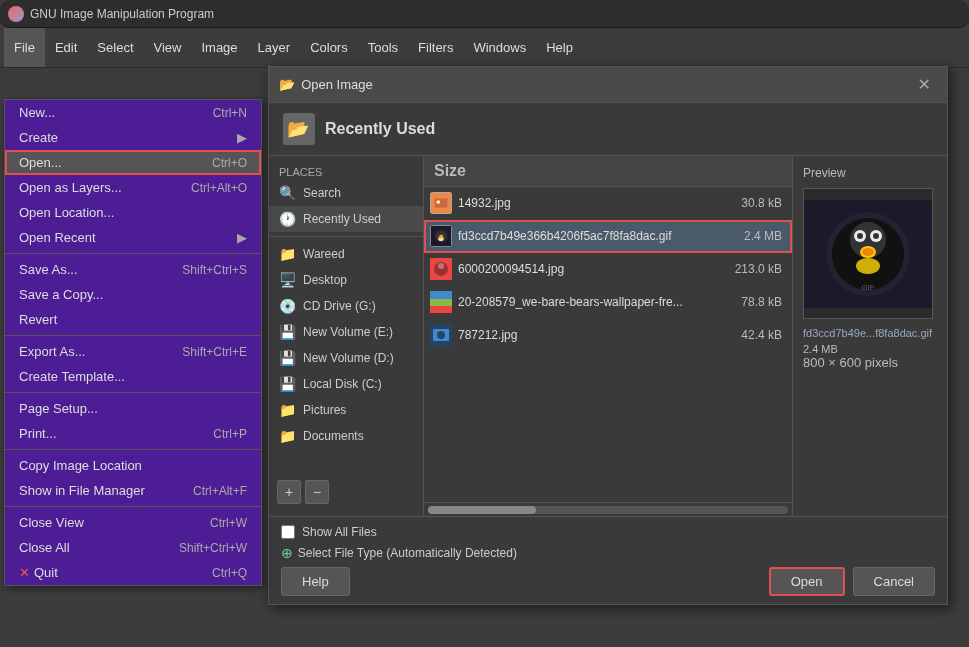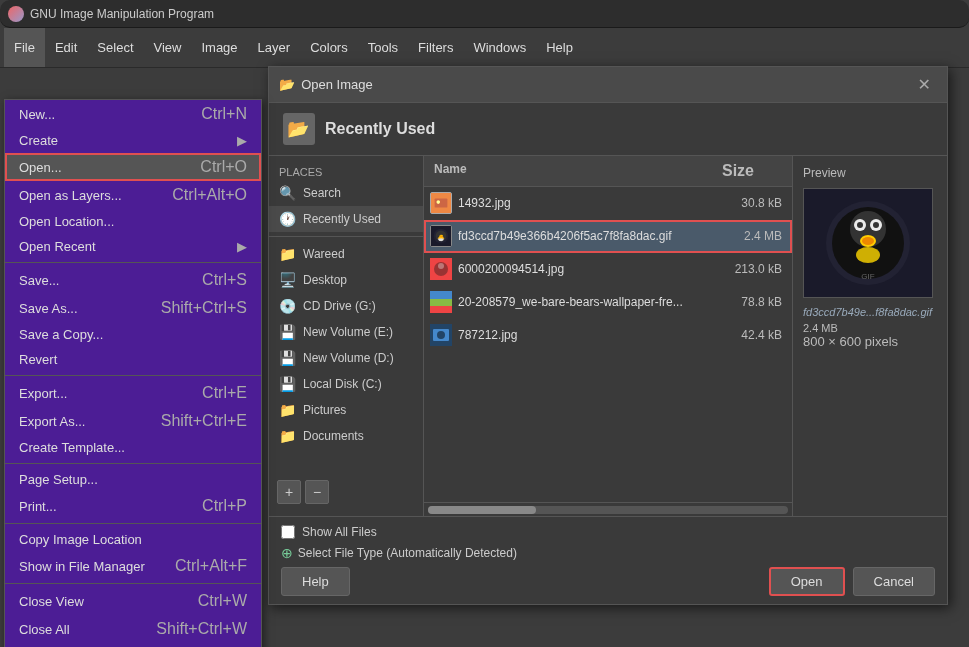--- a/index.html
+++ b/index.html
@@ -78,21 +78,21 @@
       font-size: 13px;
       position: relative;
     }
     .dropdown-item.highlighted {
       background: #555;
       outline: 2px solid #e05050;
       outline-offset: -2px;
     }
     .dropdown-item .shortcut {
       color: #aaa;
-      font-size: 16px;
+      font-size: 12px;
     }
     .dropdown-item .arrow {
       color: #aaa;
     }
     .dropdown-separator {
       height: 1px;
       background: #555;
       margin: 3px 0;
     }
 
@@ -296,34 +296,33 @@
       flex-direction: column;
       padding: 10px;
     }
     .preview-title {
       color: #bbb;
       font-size: 12px;
       margin-bottom: 8px;
     }
     .preview-image {
       width: 130px;
-      height: 110px;
+      height: 131px;
       background: #2a2a2a;
       border: 1px solid #555;
       display: flex;
       align-items: center;
       justify-content: center;
       overflow: hidden;
     }
     .preview-filename {
       color: #9ab;
       font-size: 11px;
       margin-top: 8px;
       word-break: break-all;
-      font-style: italic;
     }
     .preview-filesize {
       color: #bbb;
       font-size: 11px;
       margin-top: 4px;
     }
     .preview-dimensions {
       color: #bbb;
       font-size: 13px;
     }
@@ -433,38 +432,30 @@
   </div>
   <div class="dropdown-item">
     <span>Open Location...</span>
   </div>
   <div class="dropdown-item">
     <span>Open Recent</span>
     <span class="arrow">▶</span>
   </div>
   <div class="dropdown-separator"></div>
   <div class="dropdown-item">
-    <span>Save...</span>
-    <span class="shortcut">Ctrl+S</span>
-  </div>
-  <div class="dropdown-item">
     <span>Save As...</span>
     <span class="shortcut">Shift+Ctrl+S</span>
   </div>
   <div class="dropdown-item">
     <span>Save a Copy...</span>
   </div>
   <div class="dropdown-item">
     <span>Revert</span>
   </div>
   <div class="dropdown-separator"></div>
-  <div class="dropdown-item">
-    <span>Export...</span>
-    <span class="shortcut">Ctrl+E</span>
-  </div>
   <div class="dropdown-item">
     <span>Export As...</span>
     <span class="shortcut">Shift+Ctrl+E</span>
   </div>
   <div class="dropdown-item">
     <span>Create Template...</span>
   </div>
   <div class="dropdown-separator"></div>
   <div class="dropdown-item">
     <span>Page Setup...</span>
@@ -566,21 +557,20 @@
 
         <div style="flex:1"></div>
         <div class="places-actions">
           <div class="places-action-btn">+</div>
           <div class="places-action-btn">−</div>
         </div>
       </div>
 
       <div class="files-panel">
         <div class="files-header">
-          <div class="files-col-name">Name</div>
           <div class="files-col-size">Size</div>
         </div>
         <div class="files-list">
 
           <div class="file-item">
             <div class="file-thumb thumb-jpg-orange">
               <svg width="22" height="22" viewBox="0 0 22 22">
                   <rect width="22" height="22" fill="#e84"></rect>
                   <rect x="4" y="6" width="14" height="10" rx="1" fill="#c64"></rect>
                   <circle cx="8" cy="10" r="2" fill="#ff9"></circle>

